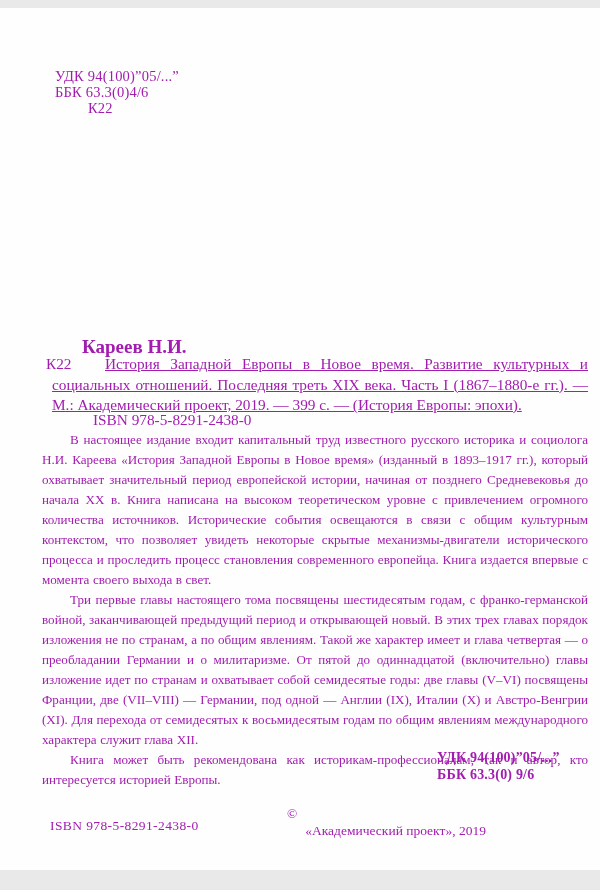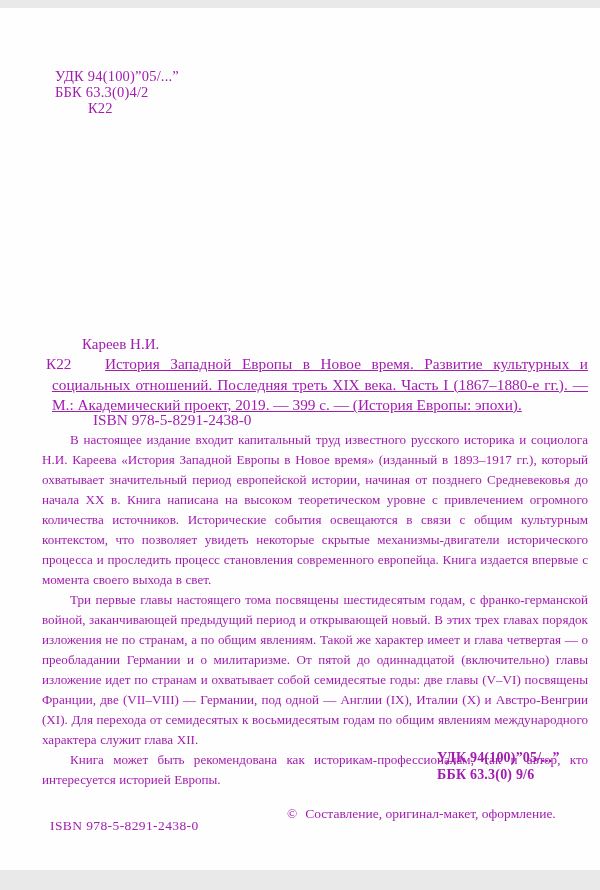--- a/index.html
+++ b/index.html
@@ -24,22 +24,22 @@
     line-height: 16px;
     letter-spacing: 0.2px;
   }
   .top-codes .sign-line { margin-left: 33px; }
 
   
   .bib-author {
     position: absolute;
     left: 82px;
     top: 328px;
-    font-size: 15px;
-    font-weight: normal;
+    font-size: 19px;
+    font-weight: bold;
   }
   .bib-entry {
     position: absolute;
     left: 52px;
     top: 346px;
     width: 536px;
     font-size: 15.3px;
     line-height: 20.5px;
     text-align: justify;
   }
@@ -102,21 +102,21 @@
   }
   .copyright .sym { margin-right: 8px; }
 </style>
 </head>
 <body>
 
 <div class="page">
 
   <div class="top-codes">
     <div>УДК 94(100)”05/...”</div>
-    <div>ББК 63.3(0)4/2</div>
+    <div>ББК 63.3(0)4/6</div>
     <div class="sign-line">К22</div>
   </div>
 
   <div class="bib-author">Кареев Н.И.</div>
 
   <div class="bib-entry">
     <span class="bib-sign">К22</span>
     <div class="bib-desc">История Западной Европы в Новое время. Развитие культурных и социальных отношений. Последняя треть XIX века. Часть I (1867–1880-е гг.). — М.: Академический проект, 2019. — 399 с. — (История Европы: эпохи).</div>
   </div>
 
@@ -131,17 +131,18 @@
   <div class="bottom-codes">
     <div>УДК 94(100)”05/...”</div>
     <div>ББК 63.3(0) 9/6</div>
   </div>
 
   <div class="footer-isbn">ISBN 978-5-8291-2438-0</div>
 
   <div class="copyright">
     <span class="sym">©</span>
     <span>
-      <span>Составление, оригинал-макет, оформление.</span><br>
+      <br>
+      <span>«Академический проект», 2019</span>
     </span>
   </div>
 
 </div>
 
 </body></html>

